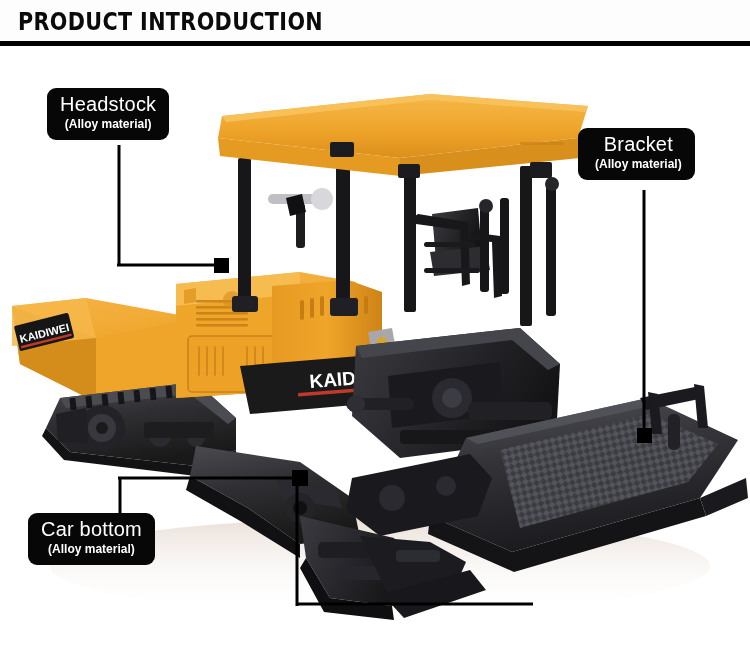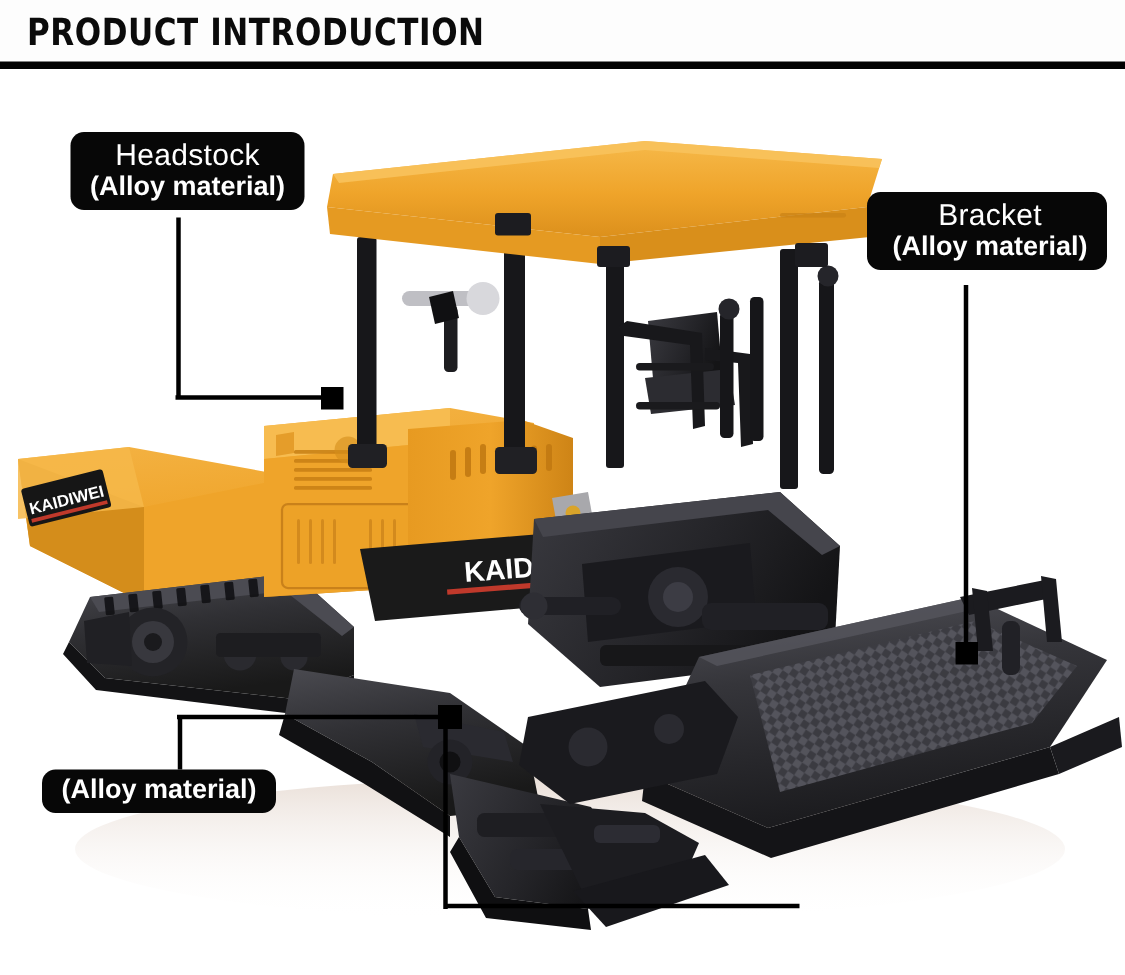--- a/index.html
+++ b/index.html
@@ -59,21 +59,21 @@
     display:block;
     font-weight:normal;
     font-size:20px;
     line-height:23px;
     letter-spacing:0.2px;
     white-space:nowrap;
   }
   .callout .c-sub {
     display:block;
     font-weight:bold;
-    font-size:18px;
+    font-size:12px;
     line-height:17px;
     white-space:nowrap;
   }
 
   #callout-headstock { left:47px;  top:88px;  }
   #callout-bracket   { left:578px; top:128px;padding-left:17px; }
   #callout-carbottom { left:28px;  top:513px; }
   #callout-track     { left:533px; top:572px; }
 
   
@@ -340,17 +340,18 @@
     <span class="c-title">Headstock</span>
     <span class="c-sub">(Alloy material)</span>
   </div>
 
   <div class="callout" id="callout-bracket">
     <span class="c-title">Bracket</span>
     <span class="c-sub">(Alloy material)</span>
   </div>
 
   <div class="callout" id="callout-carbottom">
+    <span class="c-title">Car bottom</span>
     <span class="c-sub">(Alloy material)</span>
   </div>
 
 
 </div>
 
 </body></html>

